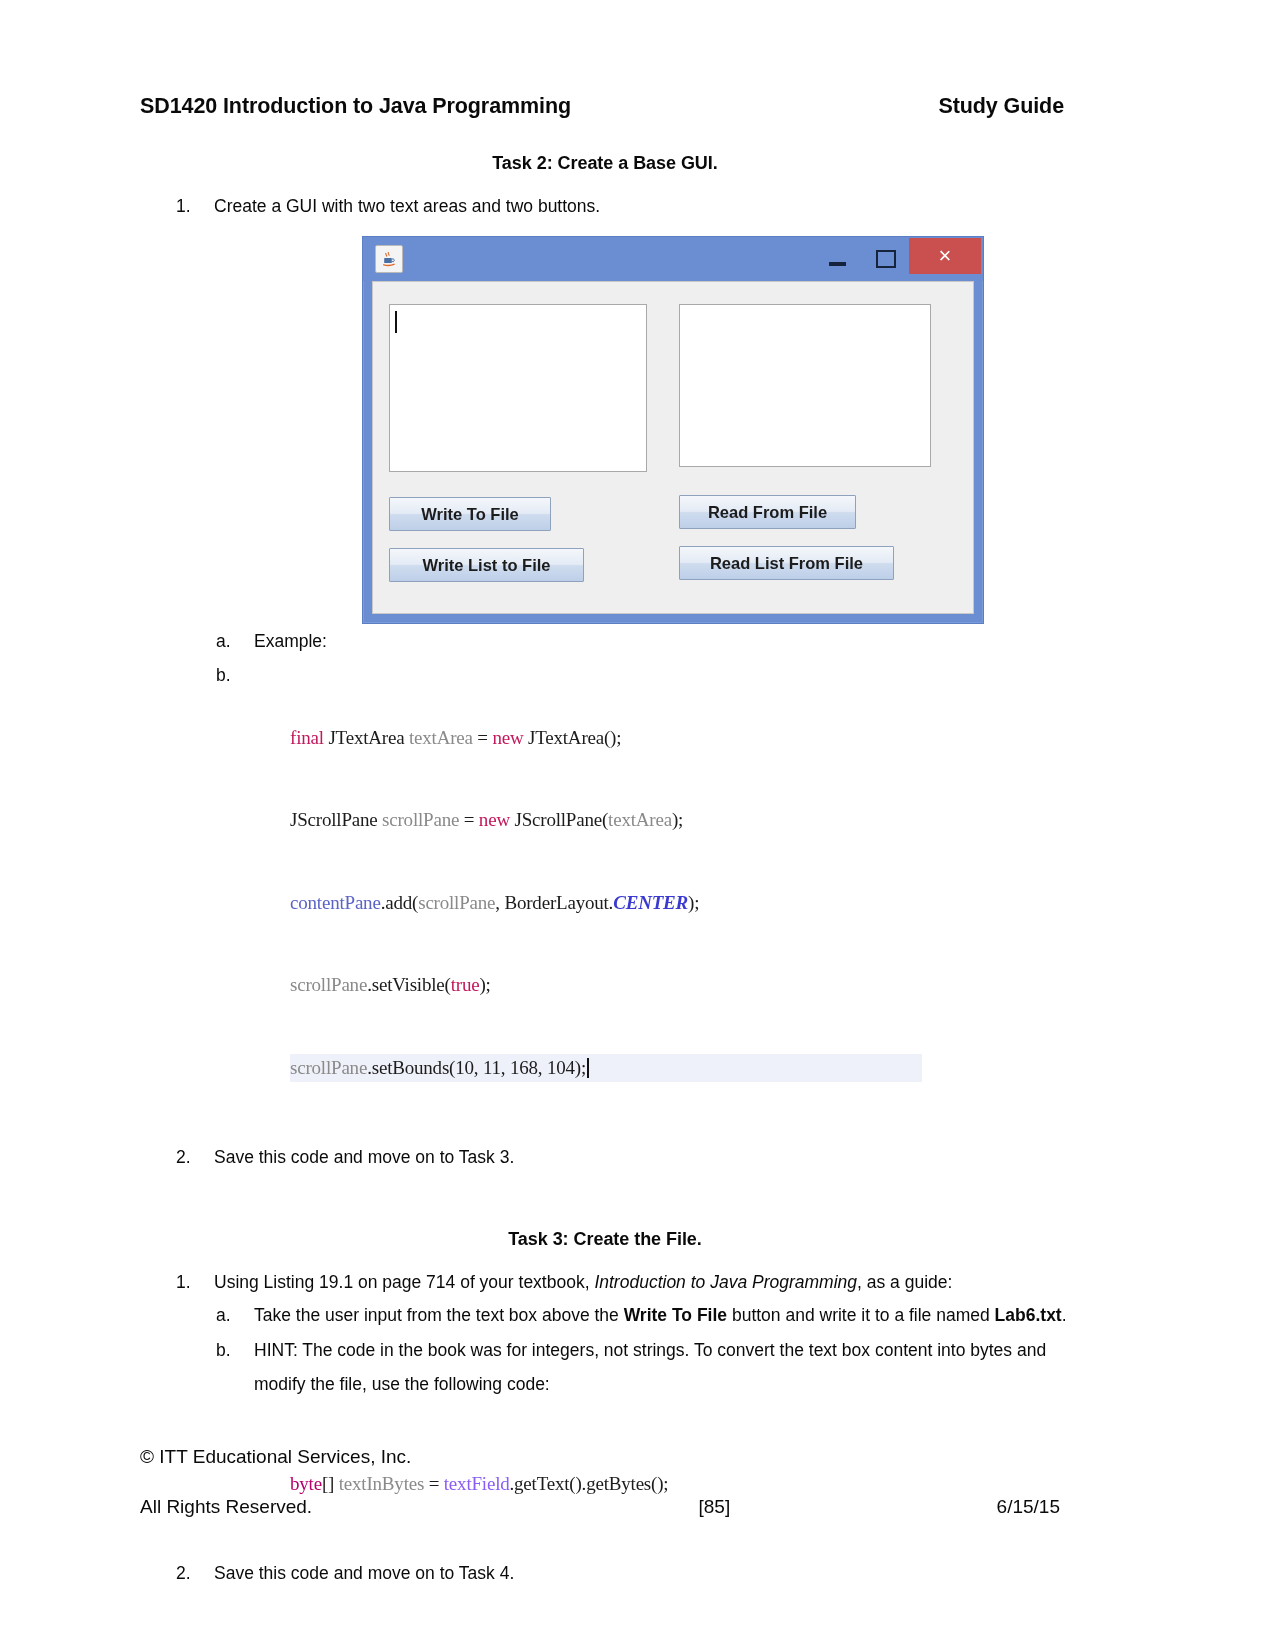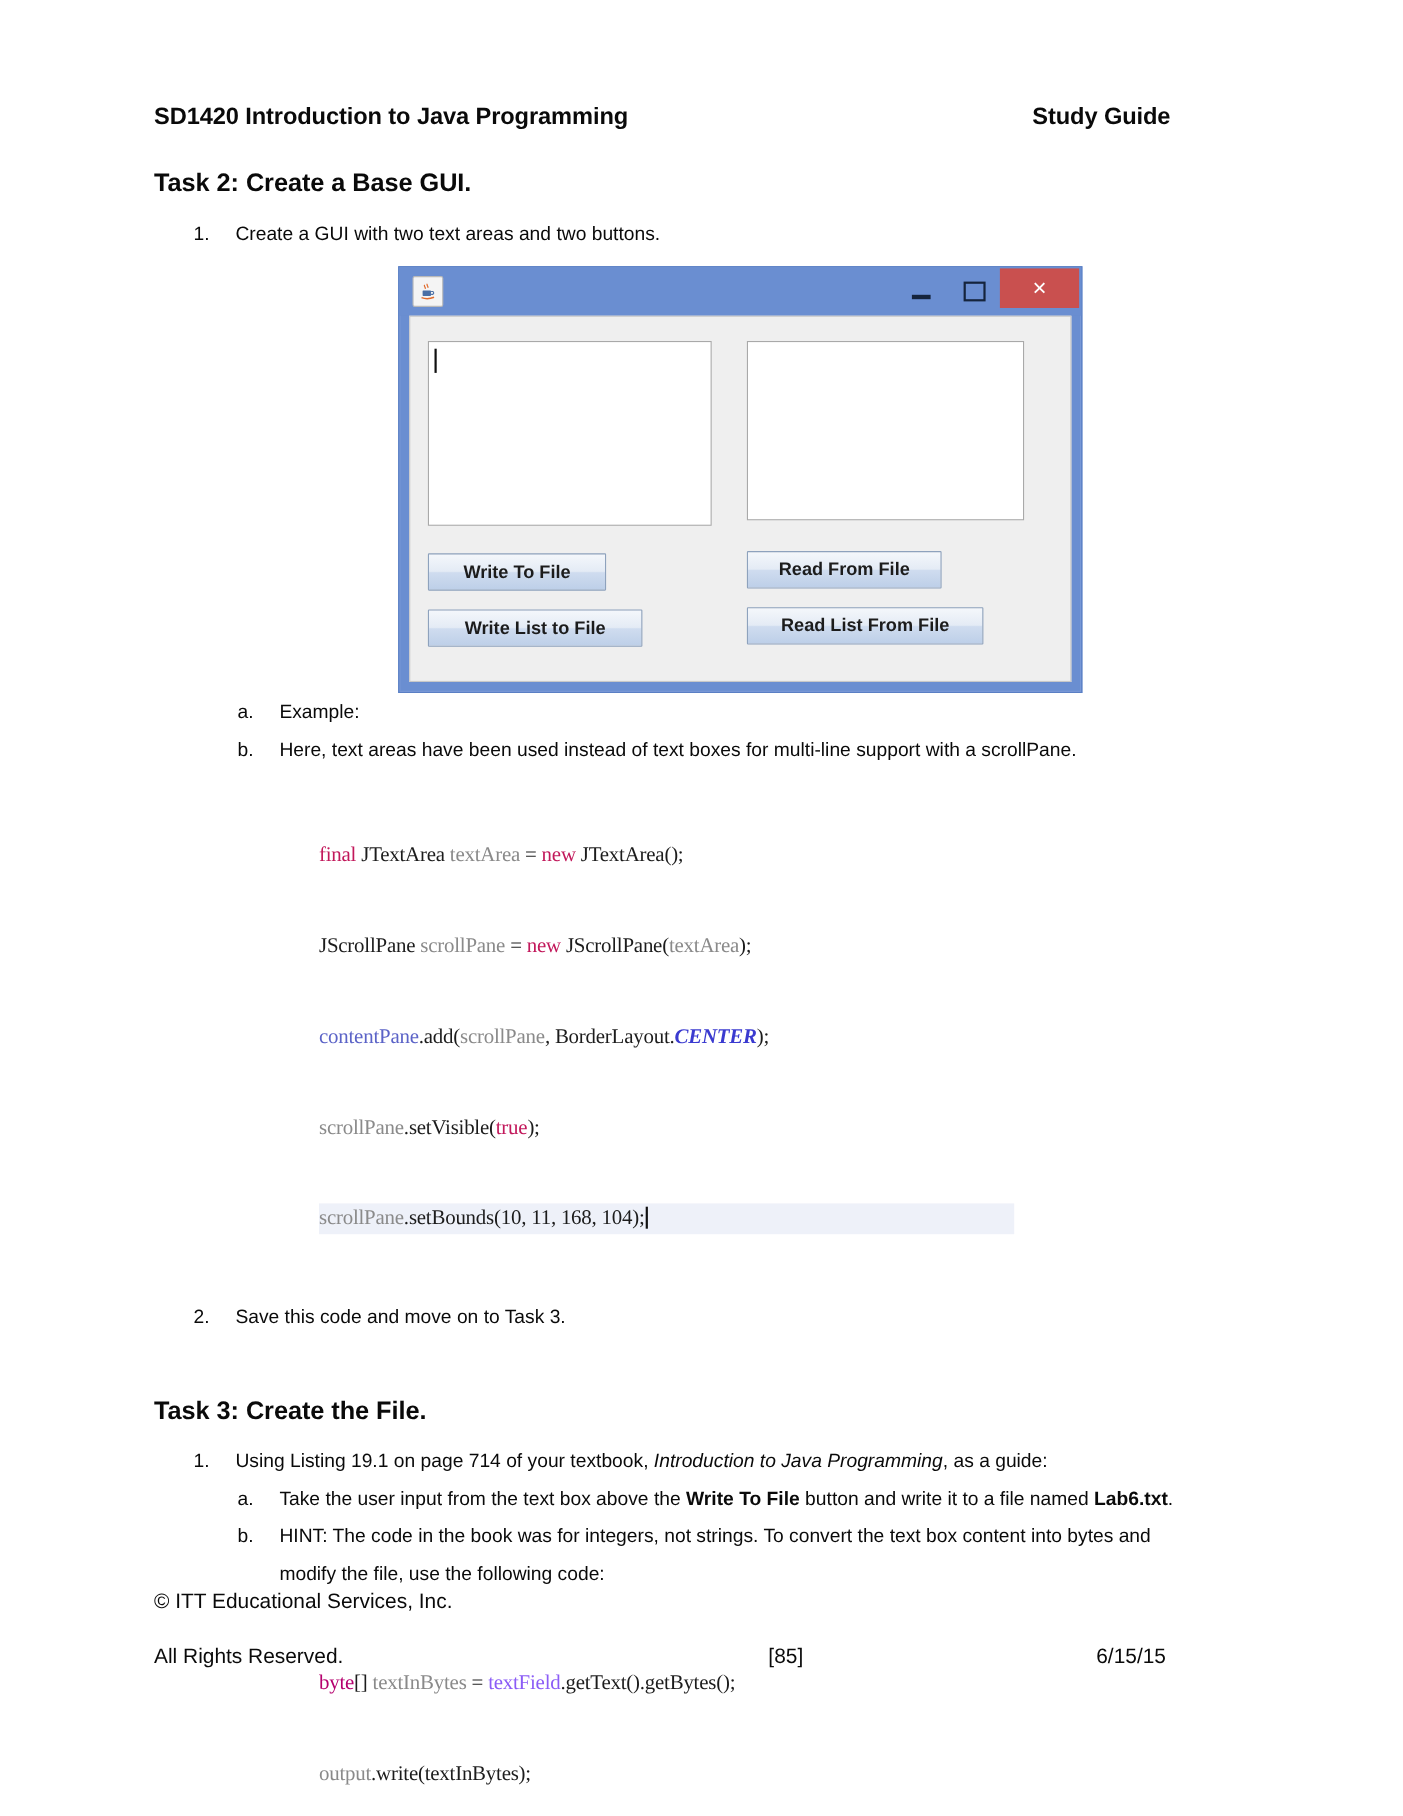--- a/index.html
+++ b/index.html
@@ -38,23 +38,24 @@
     font-weight: bold;
     font-size: 21.5px;
     letter-spacing: -0.1px;
     margin-bottom: 34px;
   }
   .doc-header .right { margin-right: 6px; }
 
   
   .task-heading {
     font-weight: bold;
-    font-size: 23px;
+    font-size: 18px;
     margin: 0 0 18px 0;
     letter-spacing: -0.05px;
+    text-align: center;
   }
 
   
   .olist {
     margin: 0;
     padding: 0;
     list-style: none;
   }
   .olist > li {
     position: relative;
@@ -328,21 +329,20 @@
     </div>
 
     <div class="sub-wrap">
       <ul class="alist">
         <li>
           <span class="marker">a.</span>
           <span>Example:</span>
         </li>
         <li>
           <span class="marker">b.</span>
-          <span>Here, text areas have been used instead of text boxes for multi-line support with a scrollPane.</span>
         </li>
       </ul>
     </div>
 
     <div class="code-block">
       <span class="ln"><span class="kw">final</span><span class="type"> JTextArea </span><span class="var">textArea</span><span class="plain"> = </span><span class="kw">new</span><span class="plain"> JTextArea();</span></span>
       <span class="ln"><span class="type">JScrollPane </span><span class="var">scrollPane</span><span class="plain"> = </span><span class="kw">new</span><span class="plain"> JScrollPane(</span><span class="var">textArea</span><span class="plain">);</span></span>
       <span class="ln"><span class="field">contentPane</span><span class="plain">.add(</span><span class="var">scrollPane</span><span class="plain">, BorderLayout.</span><span class="ital">CENTER</span><span class="plain">);</span></span>
       <span class="ln"><span class="var">scrollPane</span><span class="plain">.setVisible(</span><span class="kw">true</span><span class="plain">);</span></span>
       <span class="ln sel"><span class="var">scrollPane</span><span class="plain">.setBounds(10, 11, 168, 104);</span><span class="edit-caret"></span></span>
@@ -374,21 +374,20 @@
         </li>
         <li>
           <span class="marker">b.</span>
           <span>HINT: The code in the book was for integers, not strings. To convert the text box content into bytes and modify the file, use the following code:</span>
         </li>
       </ul>
     </div>
 
     <div class="code-block second">
       <span class="ln"><span class="kw2">byte</span><span class="plain">[] </span><span class="var">textInBytes</span><span class="plain"> = </span><span class="blueid">textField</span><span class="plain">.getText().getBytes();</span></span>
-      <span class="ln"><span class="var">output</span><span class="plain">.write(textInBytes);</span></span>
     </div>
 
     <ul class="olist">
       <li>
         <span class="marker">2.</span>
         <span>Save this code and move on to Task 4.</span>
       </li>
     </ul>
 
   </div>

